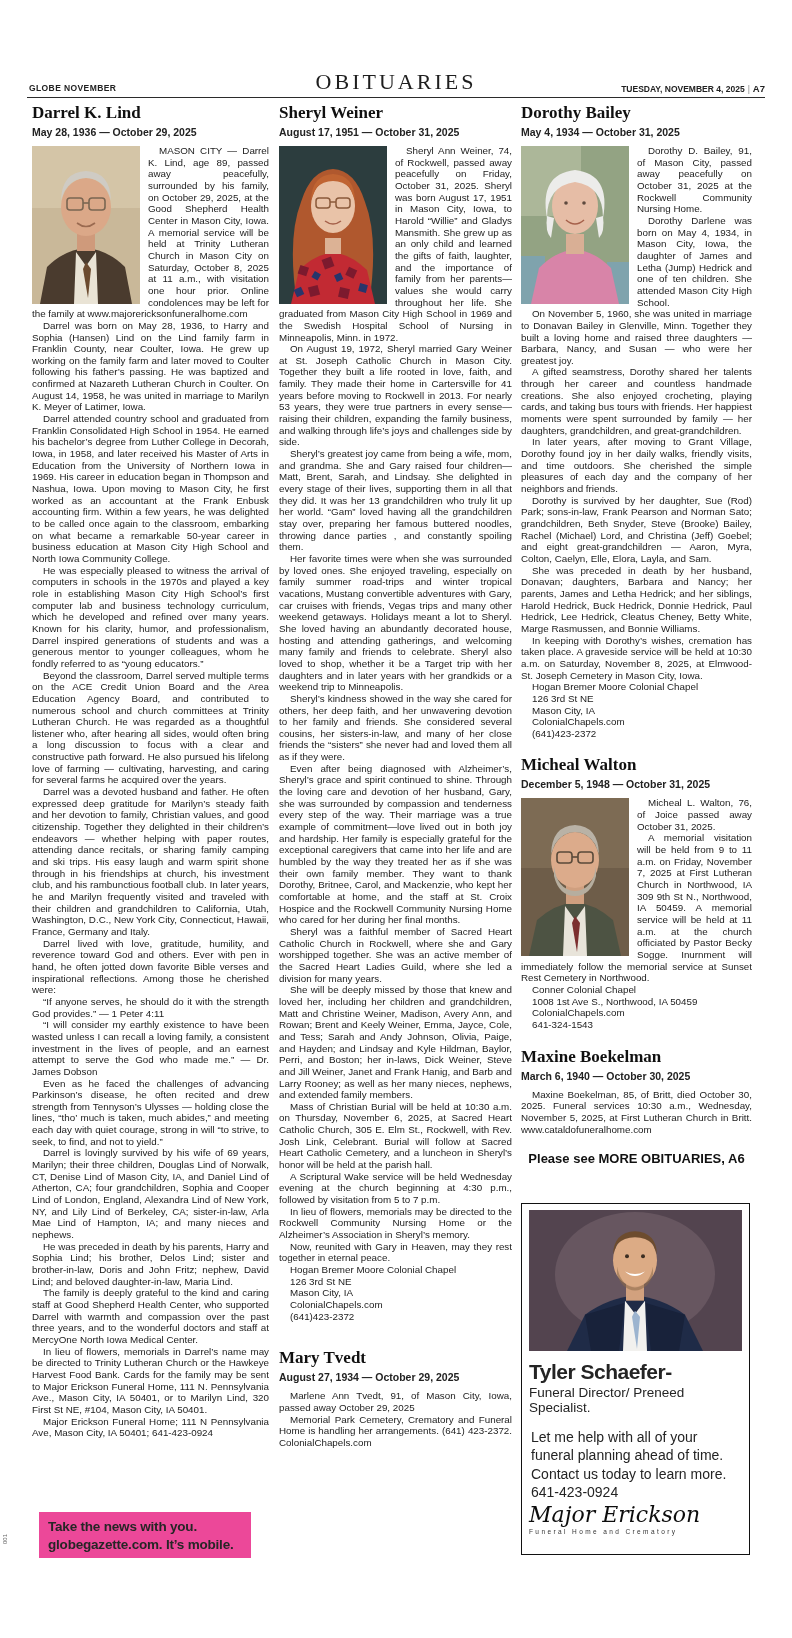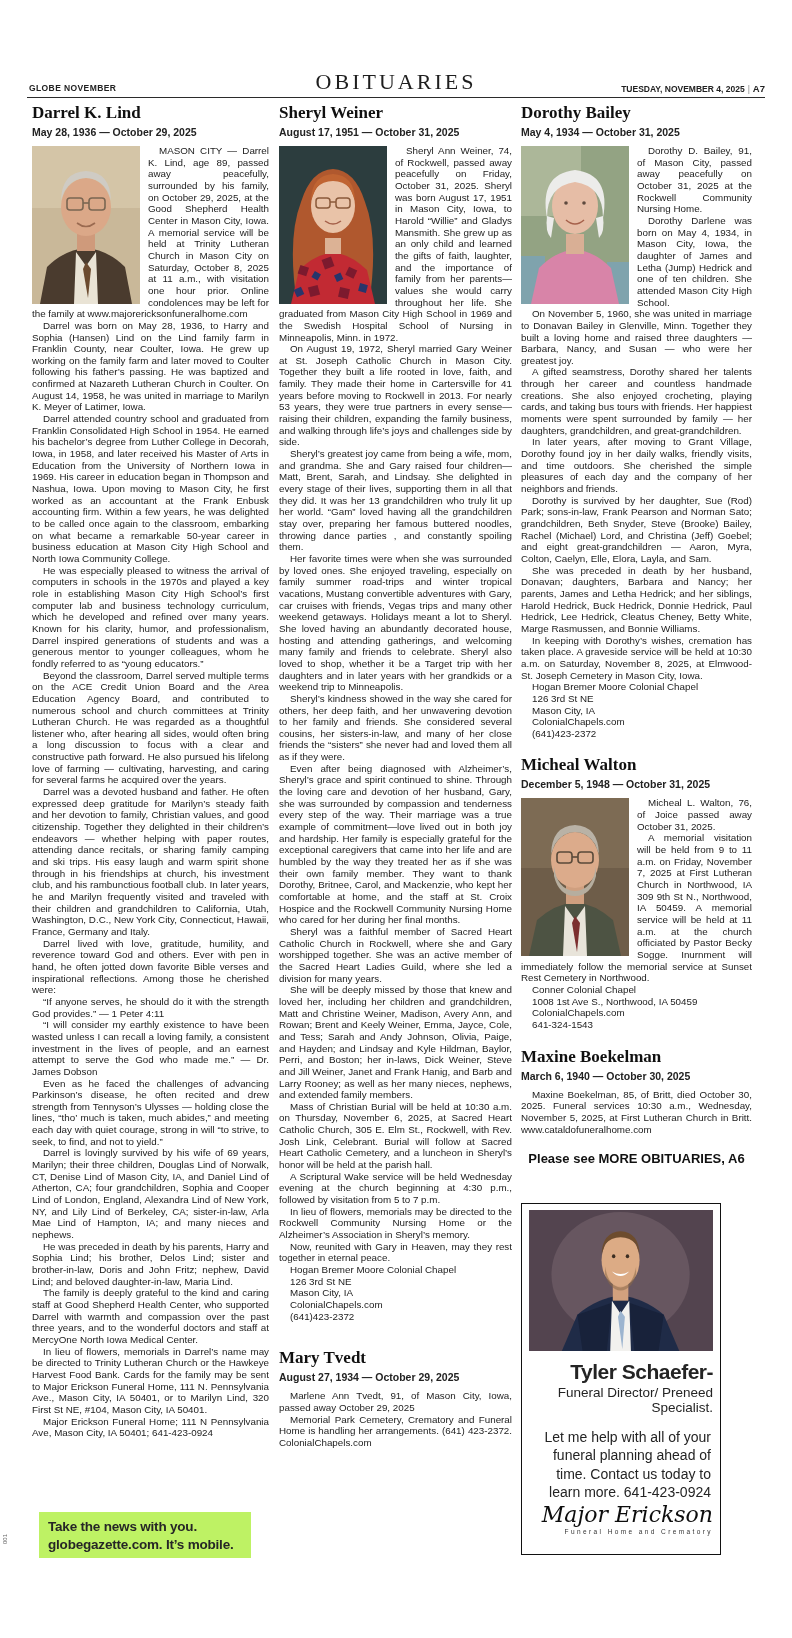--- a/index.html
+++ b/index.html
@@ -49,34 +49,34 @@
     font-size: 9.8px; line-height: 1.19; text-align: justify;
     text-indent: 11px; overflow-wrap: break-word; color: #1c1c1c;
   }
   .paras.address p { text-align: left; }
 
   #mary { margin-top: 26px; }
   .more-note { text-align: center; font-weight: bold; font-size: 13px; color: #111; margin-top: 10px; }
 
   
   .ad {
-    position: absolute; left: 521px; top: 1203px; width: 200px; height: 352px;
-    border: 1.5px solid #111; background: #fff; text-align: right; padding: 6px 7px;
+    position: absolute; left: 521px; top: 1203px; width: 229px; height: 352px;
+    border: 1.5px solid #111; background: #fff; text-align: left; padding: 6px 7px;
   }
   .ad-photo { width: 100%; height: 141px; }
   .ad-name { font-size: 21px; font-weight: bold; letter-spacing: -.5px; color: #242424; margin-top: 9px; }
   .ad-title { font-size: 13.5px; color: #242424; margin-top: 1px; }
   .ad-body { font-size: 14px; line-height: 1.32; color: #242424; margin-top: 13px; padding: 0 2px; }
   .ad-logo { font-family: "DejaVu Serif", serif; font-style: italic; font-size: 22px; color: #0d0d0d; margin-top: 0; }
   .ad-logo-sub { font-size: 6.5px; letter-spacing: 2.4px; color: #333; margin-top: 1px; }
 
   
   .promo {
     position: absolute; left: 39px; top: 1512px; width: 212px; height: 46px;
-    background: #bef264; padding: 6px 0 0 9px;
+    background: #ec4899; padding: 6px 0 0 9px;
   }
   .promo div {
     font-size: 13.5px; font-weight: bold; color: #262626;
     line-height: 1.3; letter-spacing: -.2px;
   }
   .edge-marker {
     position: absolute; left: 2px; top: 1534px; width: 10px;
     font-size: 6px; color: #666; line-height: 1.1; text-align: center;
     writing-mode: vertical-rl; transform: rotate(180deg);
   }

